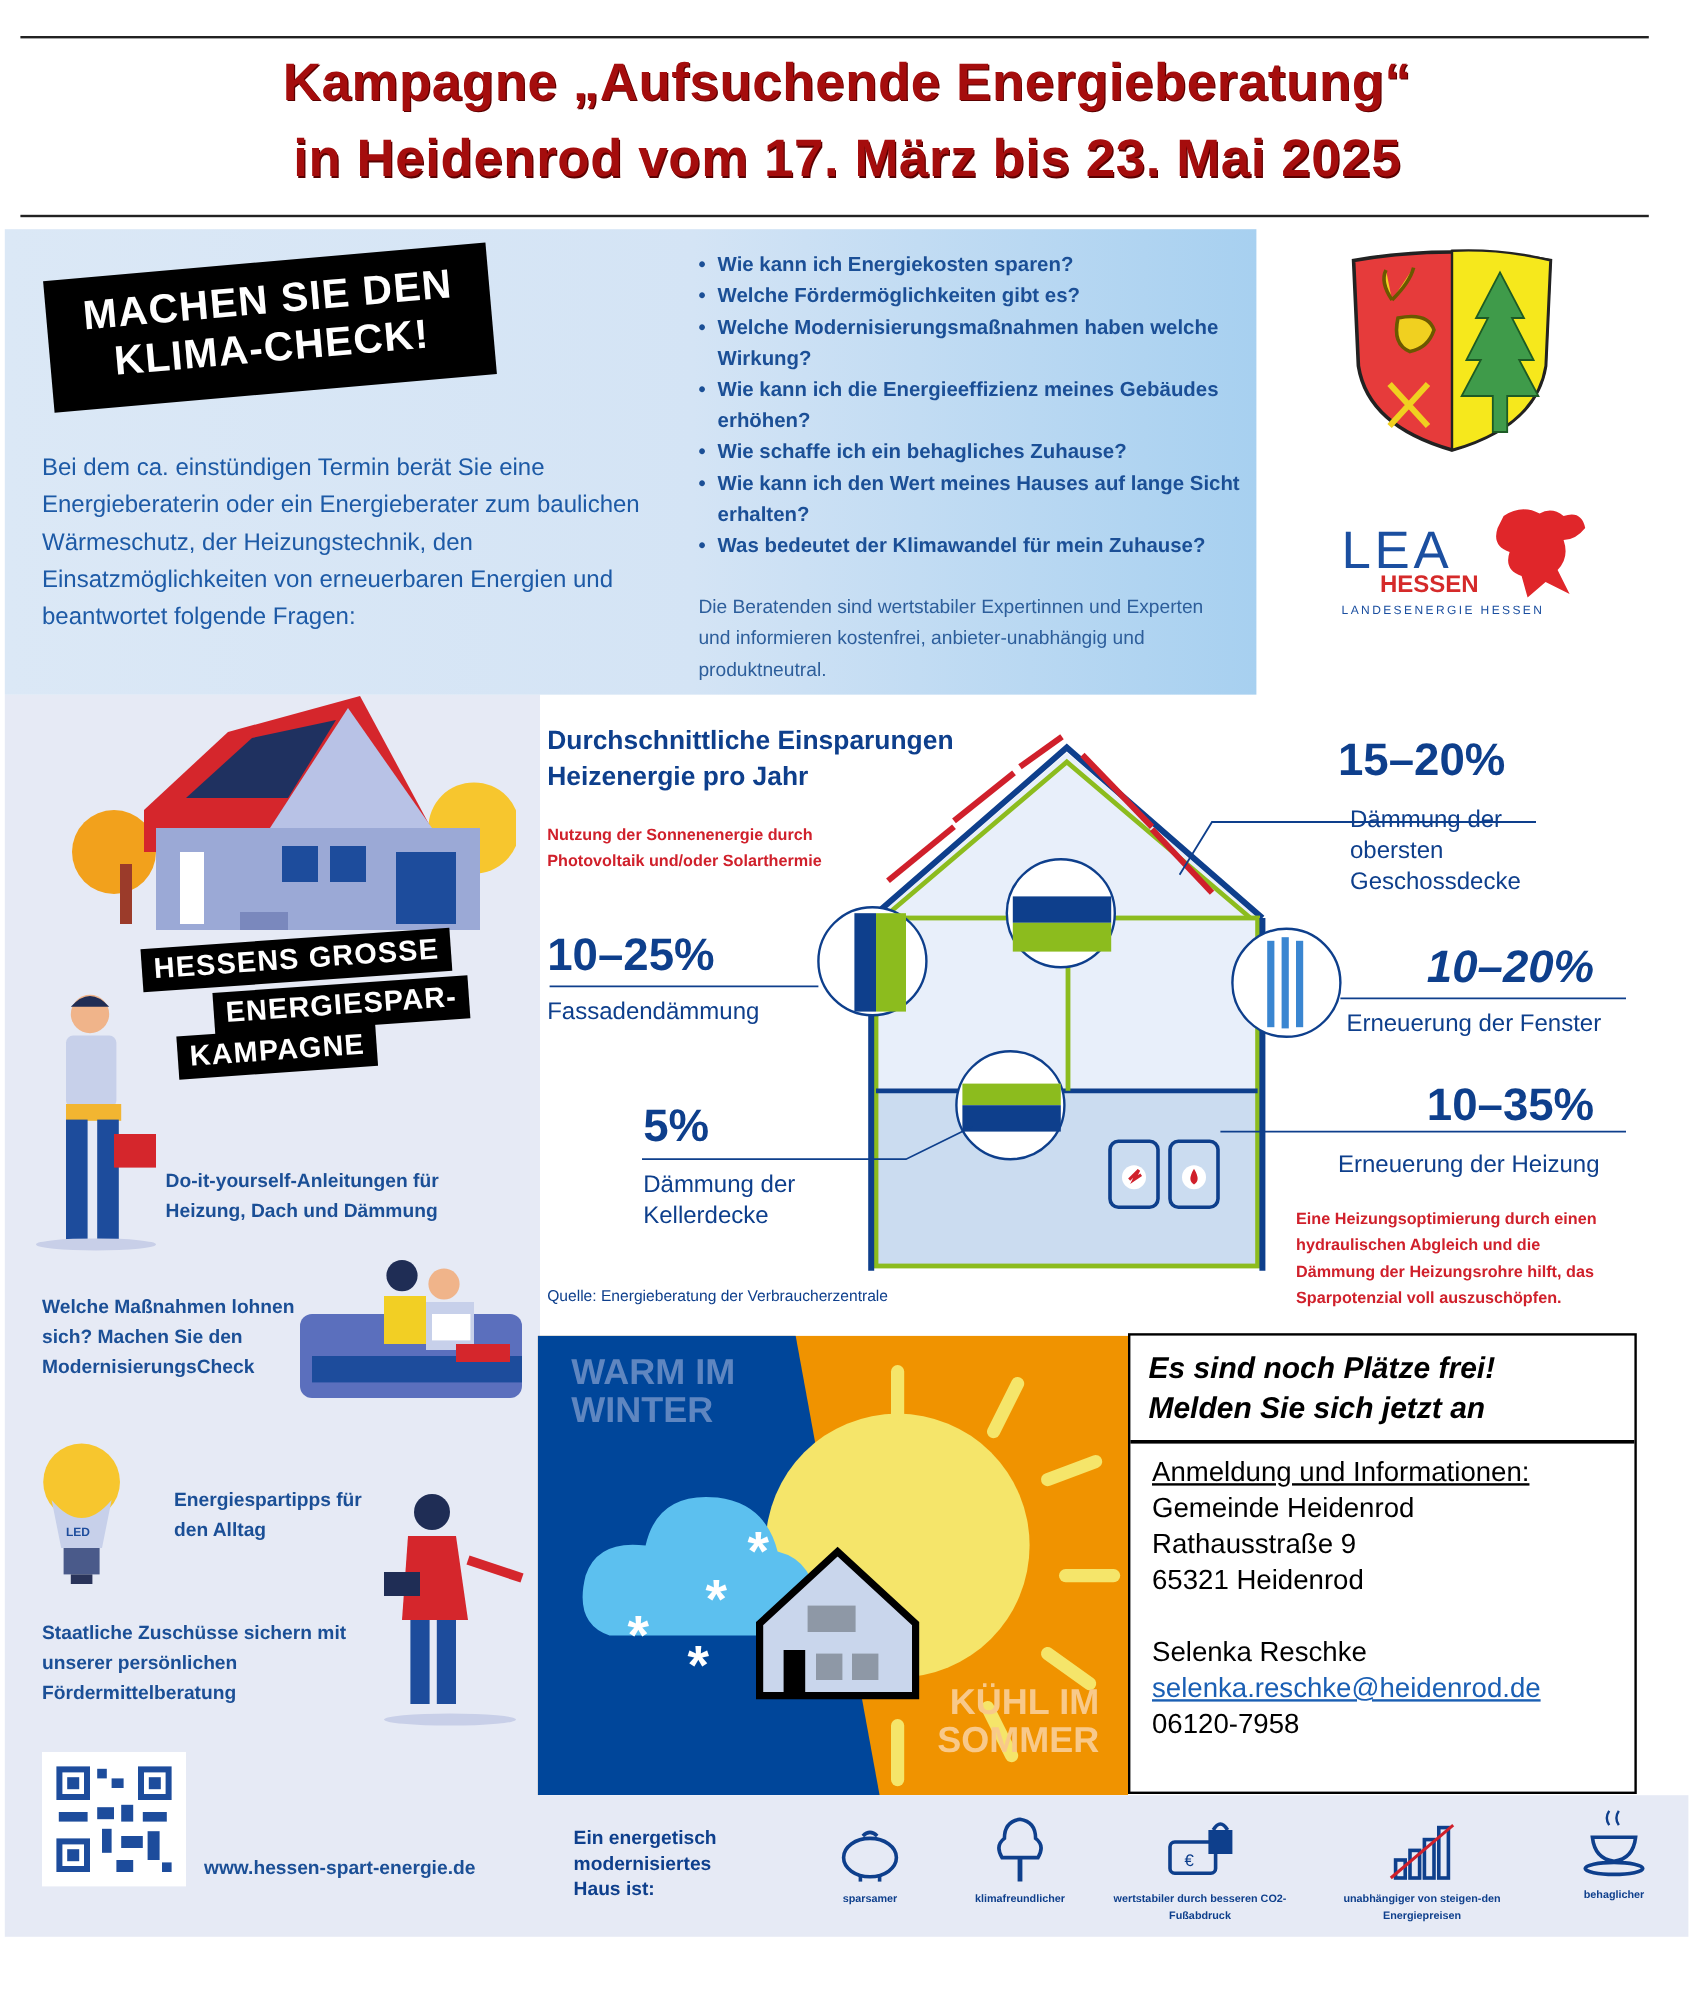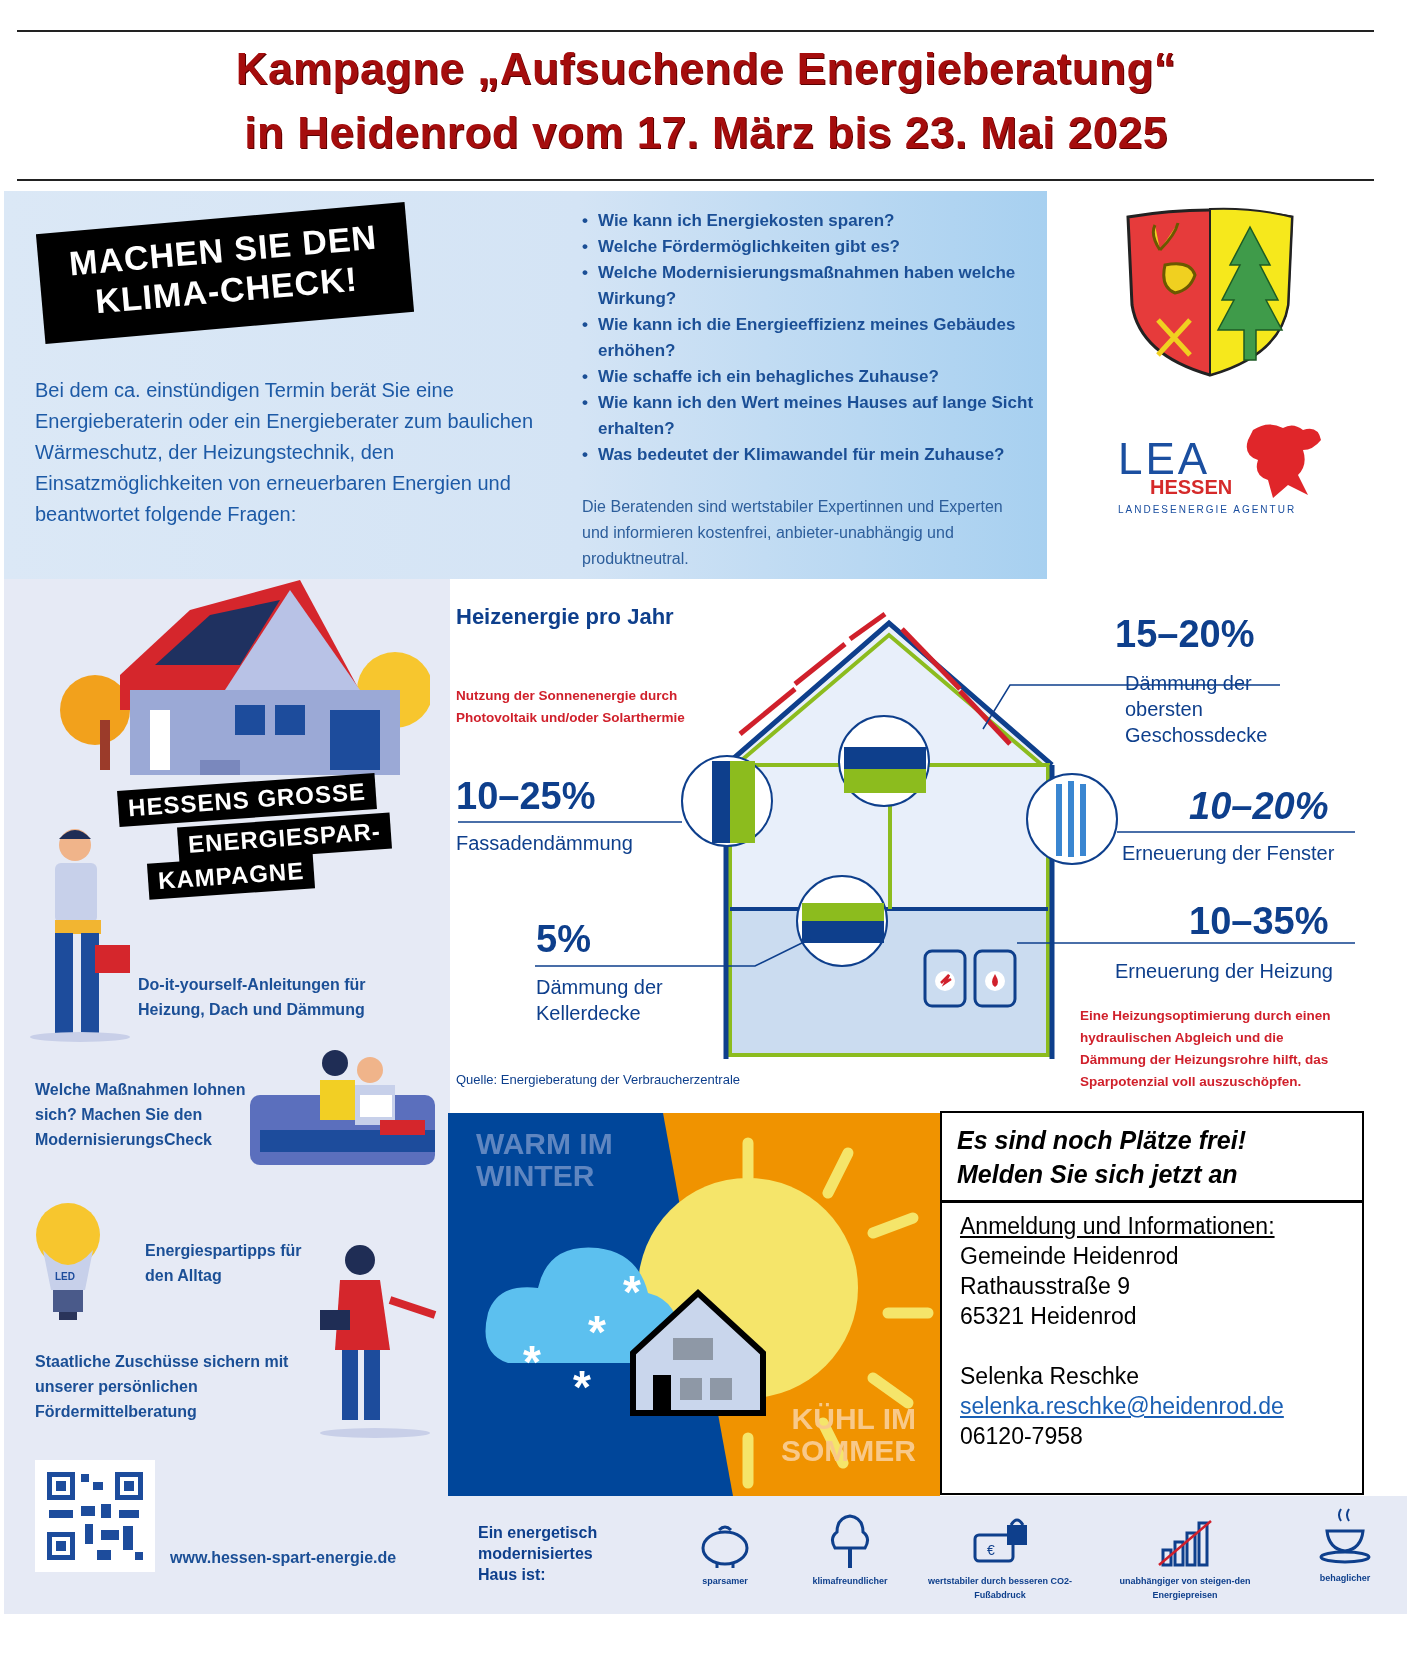--- a/index.html
+++ b/index.html
@@ -69,21 +69,21 @@
   <path d="M130 22 L110 60 L120 60 L102 95 L114 95 L98 125 L124 125 L124 155 L136 155 L136 125 L162 125 L146 95 L158 95 L140 60 L150 60 Z" fill="#3f9b4a" stroke="#1d5b25" stroke-width="1.5"></path>
   <path d="M40 45 Q30 30 35 20 M40 45 Q55 30 58 18 M45 60 Q70 55 75 70 Q70 85 55 88 Q40 82 45 60 Z" fill="#f0d020" stroke="#6b5800" stroke-width="3"></path>
   <path d="M38 115 L70 150 M70 115 L38 150" stroke="#f0d020" stroke-width="5"></path>
 </svg>
 <div class="abs" style="left:1115px;top:420px;width:230px;height:100px;">
   <div style="position:absolute;left:3px;top:14px;color:#1b4fa0;font-size:44px;letter-spacing:3px;">LEA</div>
   <div style="position:absolute;left:35px;top:56px;color:#d52a2a;font-size:20px;font-weight:bold;">HESSEN</div>
   <svg style="position:absolute;left:118px;top:0;" width="95" height="80" viewBox="0 0 95 80">
     <path d="M20 10 Q35 0 50 8 Q60 2 70 10 Q85 5 88 20 Q80 30 70 30 Q75 45 65 55 L75 75 L55 65 L40 78 L35 60 Q20 55 25 40 Q10 35 15 20 Z" fill="#e0262a"></path>
   </svg>
-  <div style="position:absolute;left:3px;top:84px;color:#1b4fa0;font-size:10px;letter-spacing:2px;">LANDESENERGIE AGENTUR</div>
+  <div style="position:absolute;left:3px;top:84px;color:#1b4fa0;font-size:10px;letter-spacing:2px;">LANDESENERGIE HESSEN</div>
 </div>
 
 <div class="abs leftcol"></div>
 <svg class="abs" style="left:40px;top:580px;" width="390" height="200" viewBox="0 0 390 200">
   <circle cx="55" cy="130" r="35" fill="#f2a11c"></circle>
     <rect x="60" y="140" width="10" height="50" fill="#9b3b2a"></rect>
   <circle cx="355" cy="110" r="38" fill="#f7c62e"></circle>
     <rect x="345" y="130" width="10" height="60" fill="#9b3b2a"></rect>
   <polygon points="80,95 150,30 260,0 330,130 80,130" fill="#d5262c"></polygon>
   <polygon points="115,85 170,35 240,20 200,85" fill="#1f3160"></polygon>
@@ -167,20 +167,21 @@
         <rect x="21" y="21" width="10" height="10"></rect>
         <rect x="89" y="21" width="10" height="10"></rect>
         <rect x="21" y="81" width="10" height="10"></rect>
       </g>
   </svg>
 </div>
 <div class="lefttext" style="left:170px;top:1545px;font-size:16px;">www.hessen-spart-energie.de</div>
 
 <div class="abs chartarea"></div>
 <div class="abs" style="left:456px;top:602px;color:#0e3f8c;font-weight:bold;font-size:22px;line-height:30px;">
+  <div>Durchschnittliche Einsparungen</div>
   <div>Heizenergie pro Jahr</div>
 </div>
 <div class="redt" style="left:456px;top:685px;width:270px;">Nutzung der Sonnenenergie durch Photovoltaik und/oder Solarthermie</div>
 
 <svg class="abs" style="left:450px;top:579px;" width="912" height="533" viewBox="0 0 912 533">
 
   <rect x="280" y="186" width="318" height="290" fill="#e8effa"></rect>
   <rect x="280" y="330" width="318" height="146" fill="#cbdcf0"></rect>
   <polygon points="280,186 439,48 598,186" fill="#e8effa"></polygon>
   <polyline points="276,186 439,44 602,186" fill="none" stroke="#0e3f8c" stroke-width="5"></polyline>

